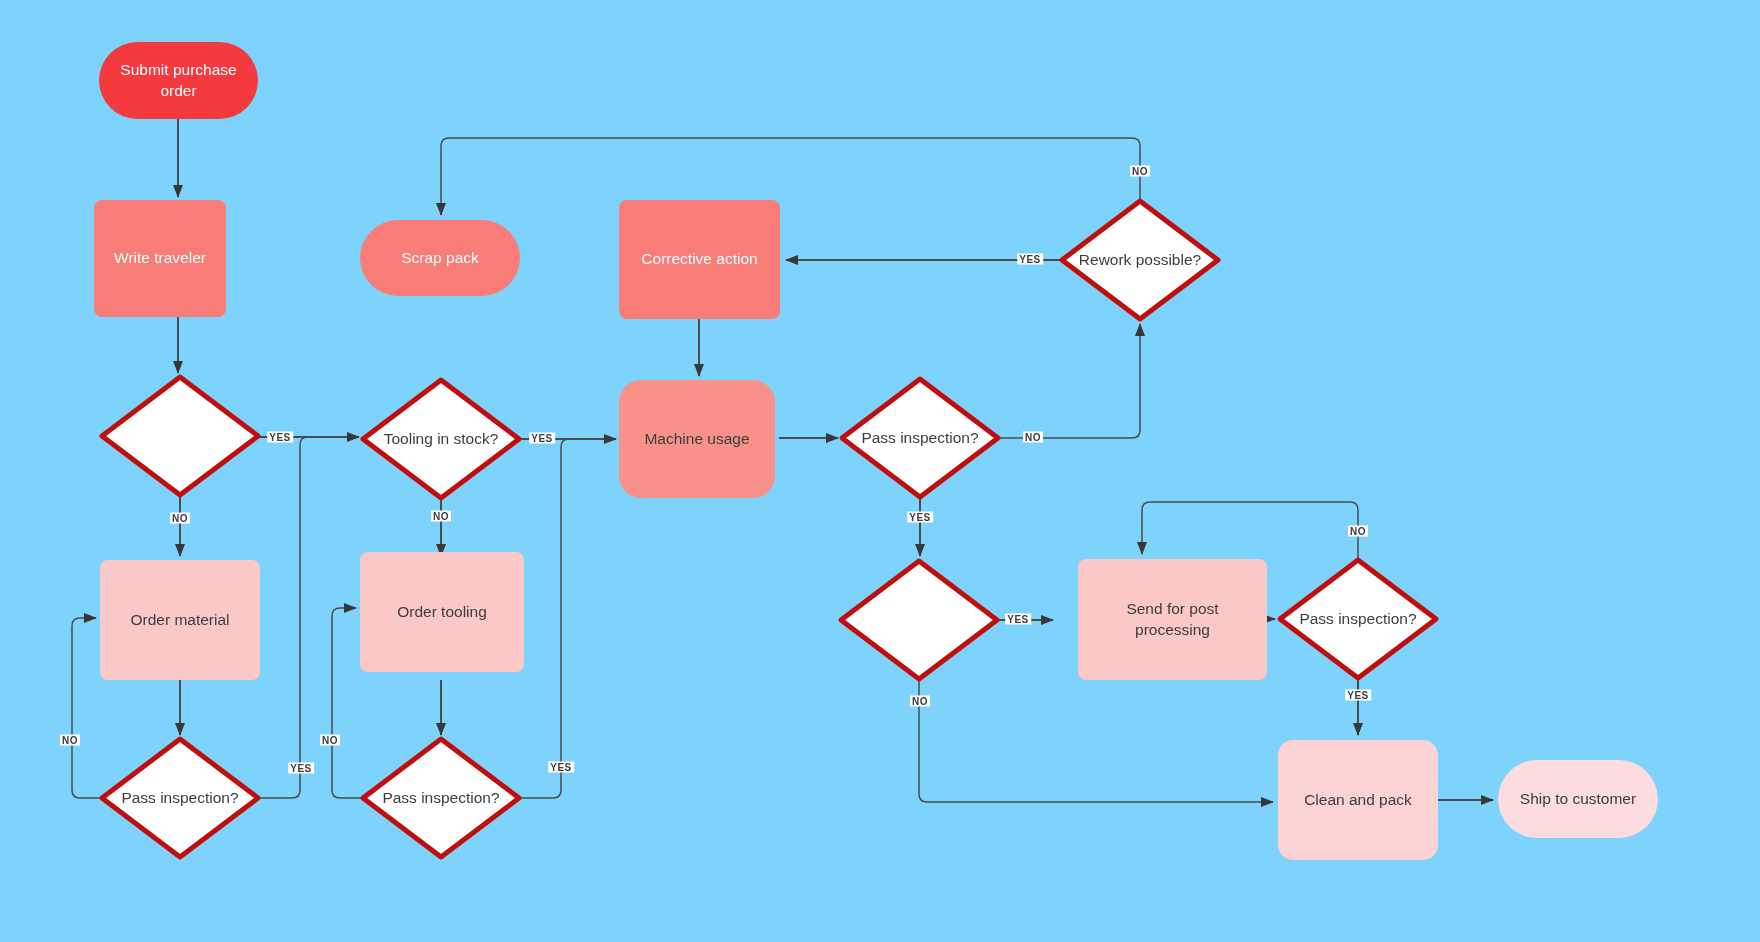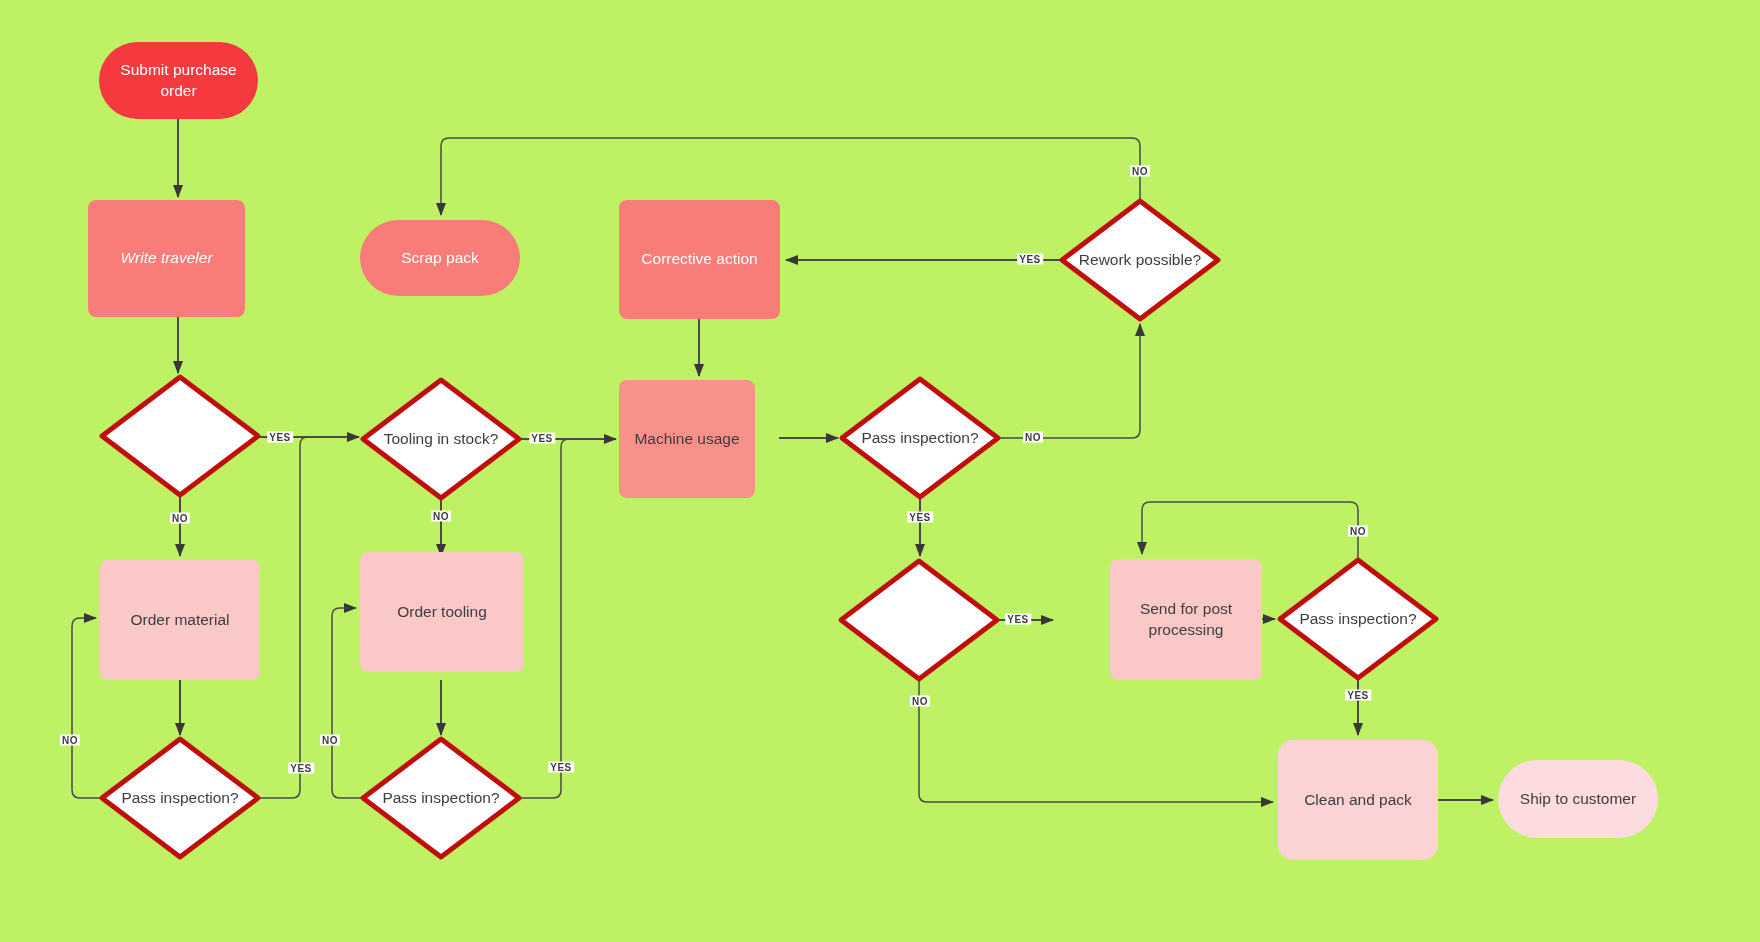--- a/index.html
+++ b/index.html
@@ -1,17 +1,17 @@
 <!DOCTYPE html>
 <html style="--c-start_fill: #f4393f; --c-process_fill: #f87d78; --c-machine_fill: #f9918b; --c-order_fill: #fac8c6; --c-clean_fill: #fbd3d5; --c-ship_fill: #fcdcdf; --c-decision_fill: #ffffff; --c-decision_border: #c00e0e; --c-line: #4b4b4b; --c-arrow: #383838; --c-label_text: #3c3c3c; --c-node_text_light: #ffffff; --c-node_text_dark: #3d3d3d;"><head>
 <meta charset="utf-8">
 <style>
   html,body{margin:0;padding:0;background:#ffffff;}
   body{font-family:"Liberation Sans","DejaVu Sans",sans-serif;}
-  #canvas{position:relative;width:1760px;height:942px;background:#bef264;overflow:hidden;}
+  #canvas{position:relative;width:1760px;height:942px;background:#7dd3fc;overflow:hidden;}
   #wires{position:absolute;left:0;top:0;width:1760px;height:942px;}
   path.edge{fill:none;stroke:var(--c-line,#4b4b4b);stroke-width:2;}
   path.edge.thin{stroke-width:1.5;}
   polygon.decision{fill:var(--c-decision_fill,#ffffff);stroke:var(--c-decision_border,#c00e0e);stroke-width:5;stroke-linejoin:round;}
   .node{position:absolute;display:flex;align-items:center;justify-content:center;text-align:center;
         font-size:15.5px;line-height:1.3;box-sizing:border-box;padding:6px 14px;}
   .rect{border-radius:8px;}
   .pill{border-radius:40px;}
   .n-start{background:var(--c-start_fill,#f4393f);color:var(--c-node_text_light,#fff);}
   .n-proc{background:var(--c-process_fill,#f87d78);color:var(--c-node_text_light,#fff);}
@@ -65,27 +65,27 @@
     <polygon class="decision" points="441,380 519,439 441,498 363,439"></polygon>
     <polygon class="decision" points="920,379 998,438 920,497 842,438"></polygon>
     <polygon class="decision" points="1140,201 1218,260 1140,319 1062,260"></polygon>
     <polygon class="decision" points="919,561 997,620 919,679 841,620"></polygon>
     <polygon class="decision" points="1358,560 1436,619 1358,678 1280,619"></polygon>
     <polygon class="decision" points="180,739 258,798 180,857 102,798"></polygon>
     <polygon class="decision" points="441,739 519,798 441,857 363,798"></polygon>
   </svg>
 
   <div class="node pill n-start" style="left:99px;top:42px;width:159px;height:77px;">Submit purchase order</div>
-  <div class="node rect n-proc" style="left:88px;top:200px;width:157px;height:117px;font-style:italic;">Write traveler</div>
+  <div class="node rect n-proc" style="left:94px;top:200px;width:132px;height:117px;">Write traveler</div>
   <div class="node pill n-proc" style="left:360px;top:220px;width:160px;height:76px;">Scrap pack</div>
   <div class="node rect n-proc" style="left:619px;top:200px;width:161px;height:119px;">Corrective action</div>
-  <div class="node rect n-machine" style="left:619px;top:380px;width:136px;height:118px;">Machine usage</div>
+  <div class="node rect n-machine" style="left:619px;top:380px;width:156px;height:118px;border-radius:22px;">Machine usage</div>
   <div class="node rect n-order" style="left:100px;top:560px;width:160px;height:120px;">Order material</div>
   <div class="node rect n-order" style="left:360px;top:552px;width:164px;height:120px;">Order tooling</div>
-  <div class="node rect n-order" style="left:1110px;top:559px;width:152px;height:121px;">Send for post processing</div>
+  <div class="node rect n-order" style="left:1078px;top:559px;width:189px;height:121px;">Send for post processing</div>
   <div class="node rect n-clean" style="left:1278px;top:740px;width:160px;height:120px;border-radius:15px;">Clean and pack</div>
   <div class="node pill n-ship" style="left:1498px;top:760px;width:160px;height:78px;">Ship to customer</div>
 
   <div class="dlabel" style="left:376px;top:379px;">Tooling in stock?</div>
   <div class="dlabel" style="left:855px;top:378px;">Pass inspection?</div>
   <div class="dlabel" style="left:1075px;top:200px;">Rework possible?</div>
   <div class="dlabel" style="left:1293px;top:559px;">Pass inspection?</div>
   <div class="dlabel" style="left:115px;top:738px;">Pass inspection?</div>
   <div class="dlabel" style="left:376px;top:738px;">Pass inspection?</div>
 

